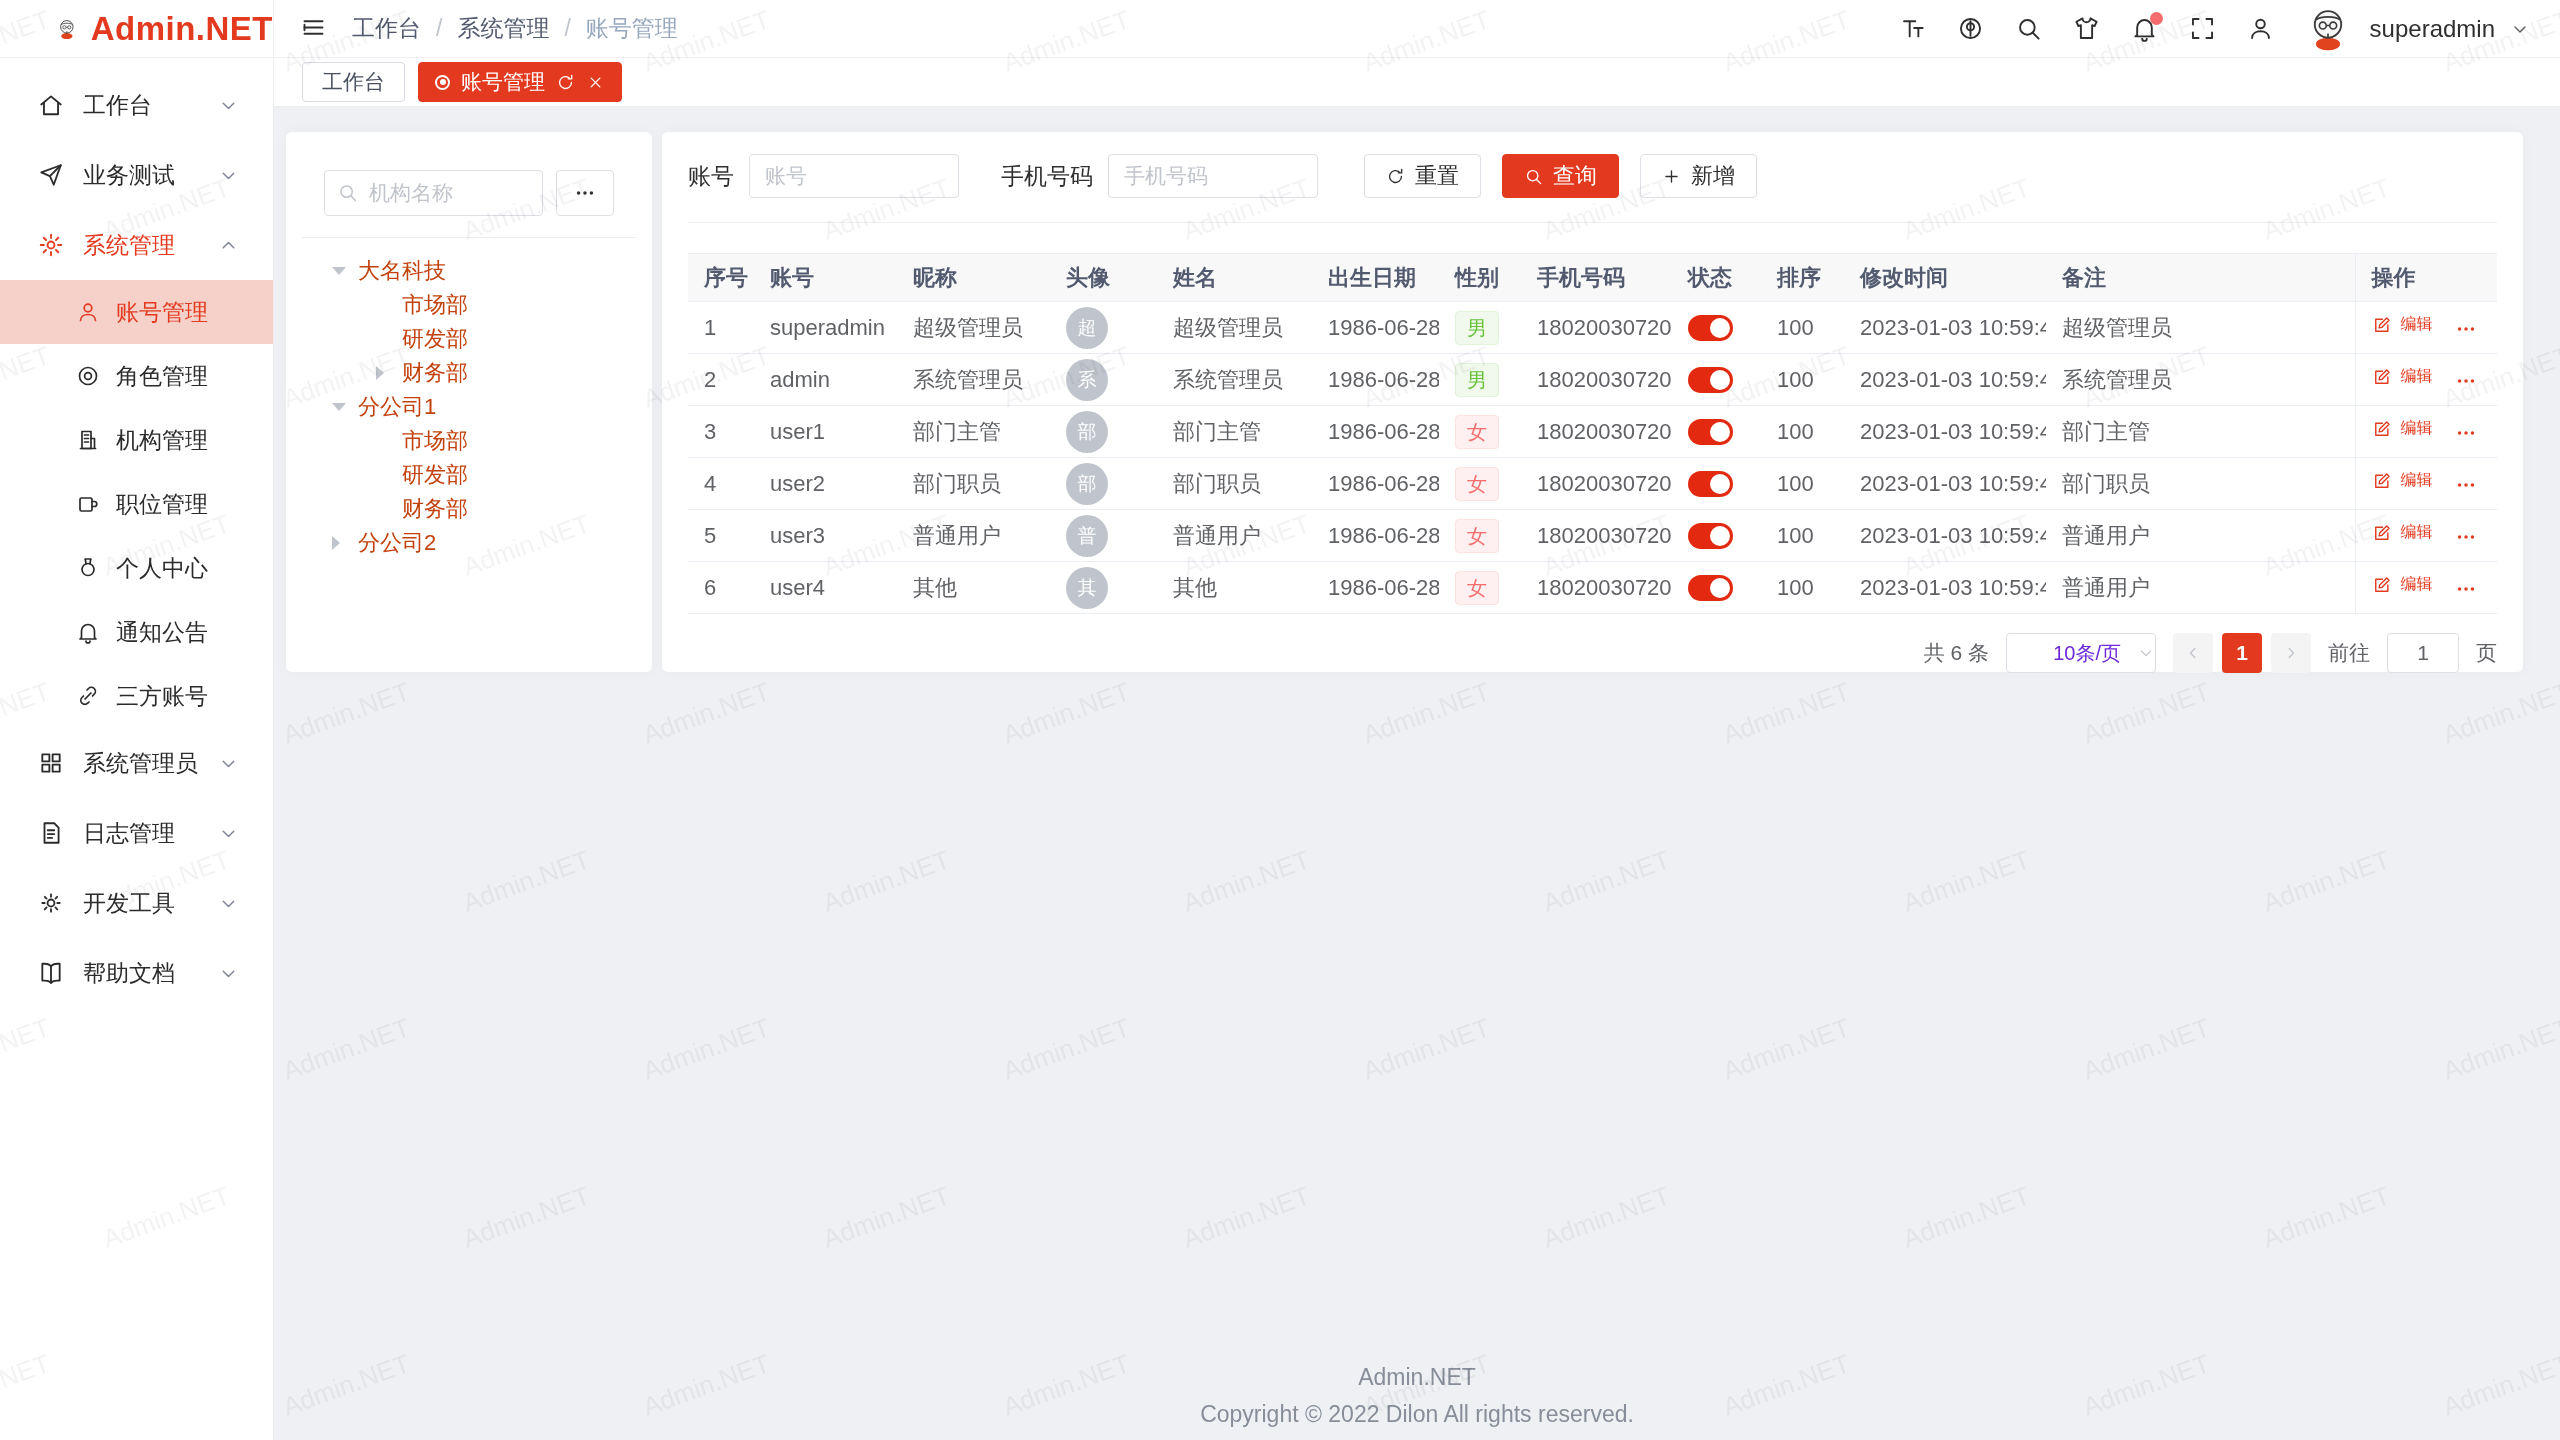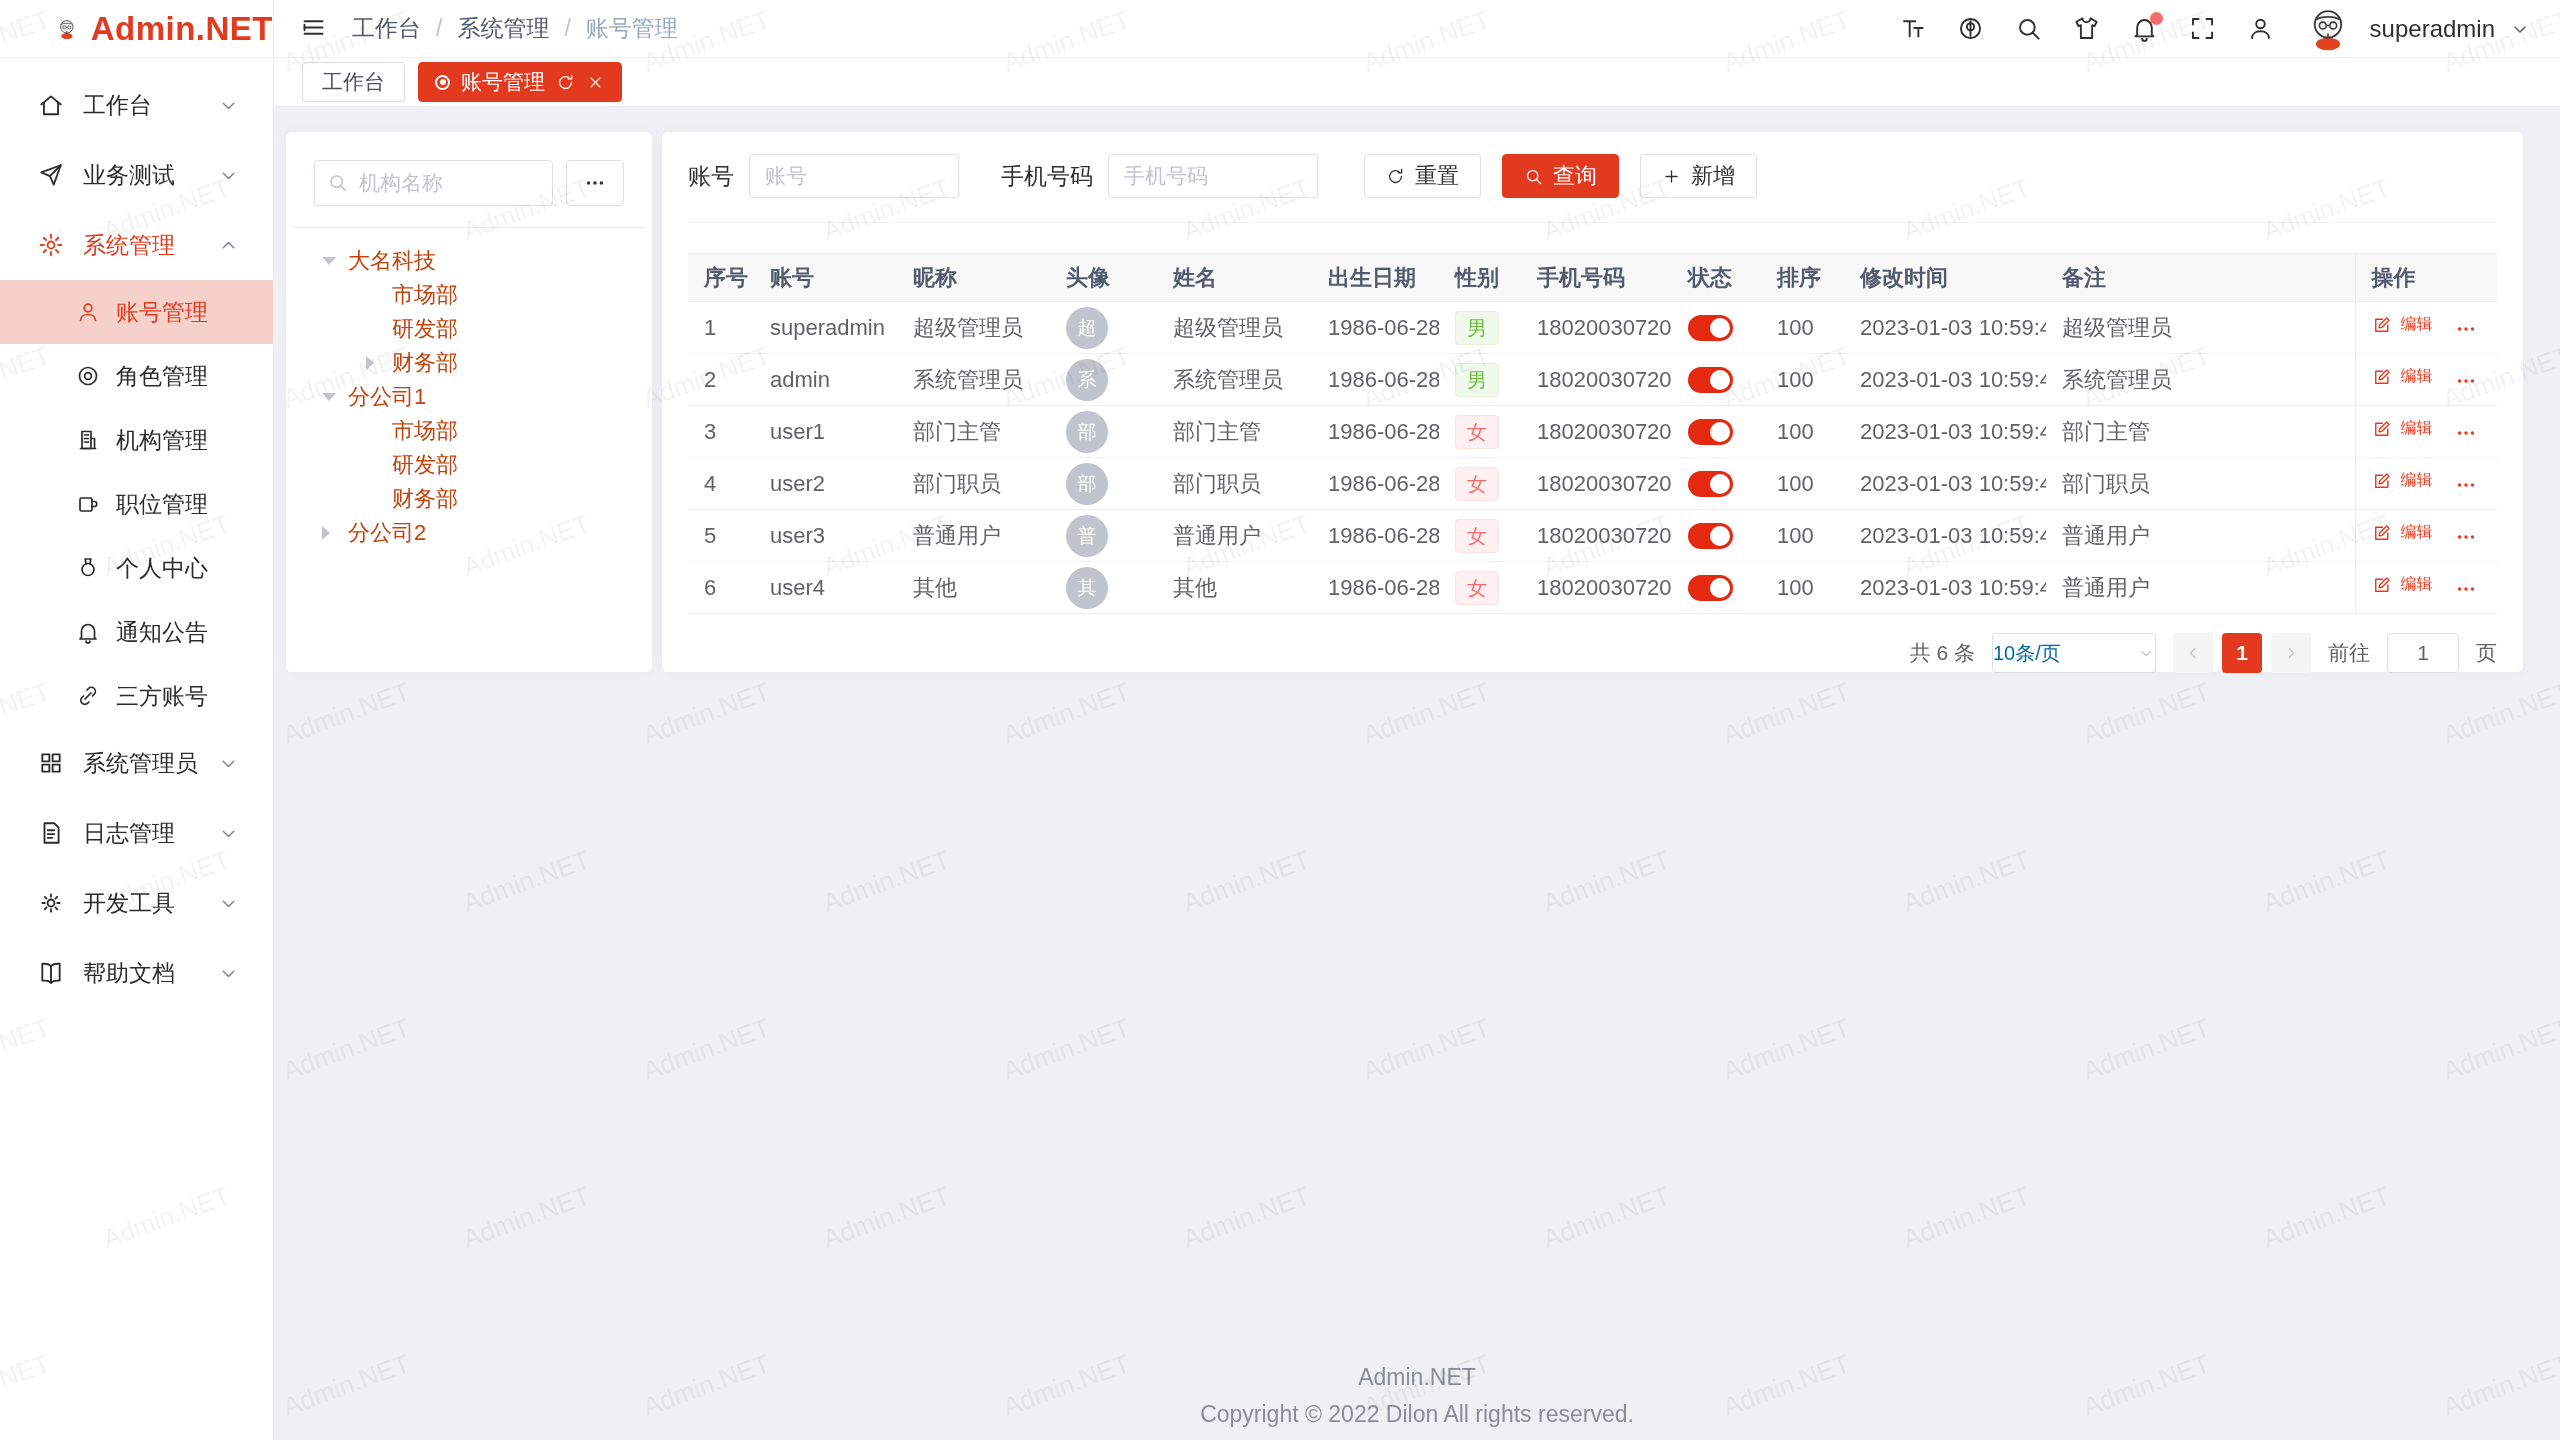--- a/index.html
+++ b/index.html
@@ -47,21 +47,21 @@
   .tab{height:40px;padding:0 19px;border:1px solid #d8dce5;border-radius:4px;background:#fff;display:flex;align-items:center;
        font-size:21px;color:#495060;cursor:pointer}
   .tab.active{background:var(--primary);border-color:var(--primary);color:#fff;gap:11px;padding:0 16px}
   .tabdot{width:15px;height:15px;border:2.5px solid #fff;border-radius:50%;position:relative;flex-shrink:0}
   .tabdot::after{content:'';position:absolute;inset:2.5px;border-radius:50%;background:#fff}
   .tab .ticon{width:19px;height:19px;color:#fff}
 
   
   .workarea{flex:1;background:#eef0f4;display:flex;align-items:flex-start;gap:10px;padding:25px 37px 0 12px;position:relative}
   .card{background:#fff;border-radius:6px;box-shadow:0 0 14px rgba(0,0,0,.03)}
-  .tree-card{width:366px;height:540px;flex-shrink:0;padding:28px}
+  .tree-card{width:366px;height:540px;flex-shrink:0;padding:38px}
   .tree-top{display:flex;gap:13px}
   .search-box{position:relative;flex:1}
   .search-box .sic{position:absolute;left:13px;top:12px;width:21px;height:21px;color:#c0c4cc}
   .search-box input{width:100%;height:46px;border:1px solid var(--border);border-radius:4px;padding:0 12px 0 44px;
        font-size:21px;color:#606266;font-family:inherit;outline:none}
   .search-box input::placeholder{color:#c0c4cc}
   .more-btn{width:58px;height:46px;border:1px solid var(--border);border-radius:4px;background:#fff;cursor:pointer;
        display:flex;align-items:center;justify-content:center;color:#303133}
   .more-btn .ic{width:22px;height:22px}
   .tree-divider{border-bottom:1px solid #ececf0;margin:21px -22px 16px}
@@ -94,22 +94,22 @@
   .tag.male{color:#67c23a;background:#f0f9eb;border:1px solid #e1f3d8}
   .tag.female{color:#f56c6c;background:#fef0f0;border:1px solid #fde2e2}
   .toggle{display:inline-block;width:45px;height:26px;border-radius:13px;background:#e3290f;position:relative;cursor:pointer;vertical-align:middle}
   .toggle::after{content:'';position:absolute;top:3px;right:3px;width:20px;height:20px;border-radius:50%;background:#fff}
   td.op{color:var(--primary)}
   .op-edit{display:inline-flex;align-items:center;gap:9px;cursor:pointer;font-size:16px}
   .op-ic{width:20px;height:20px}
   .op-dots{width:22px;height:22px;margin-left:22px;cursor:pointer;vertical-align:middle}
 
   .pagination{display:flex;align-items:center;justify-content:flex-end;gap:17px;padding:19px 0;font-size:21px;color:#606266}
-  .psize{width:164px;height:40px;border:1px solid var(--border);border-radius:4px;display:flex;align-items:center;
-       justify-content:space-between;gap:16px;font-size:20px;color:#0369a1;cursor:pointer}
+  .psize{width:150px;height:40px;border:1px solid var(--border);border-radius:4px;display:flex;align-items:center;
+       justify-content:flex-end;gap:16px;font-size:20px;color:#6d28d9;cursor:pointer}
   .psize .ic{width:18px;height:18px;color:#c0c4cc}
   .pbtn{width:40px;height:40px;border:none;border-radius:4px;background:#f4f4f5;color:#c0c4cc;cursor:pointer;
        display:flex;align-items:center;justify-content:center}
   .pbtn .ic{width:18px;height:18px}
   .pbtn.cur{background:var(--primary);color:#fff;font-size:21px;font-weight:bold;font-family:inherit}
   .pgoto{width:72px;height:40px;border:1px solid var(--border);border-radius:4px;text-align:center;font-size:21px;
        color:#606266;font-family:inherit;outline:none}
   .pg-group{display:flex;gap:9px}
 
   .footer{position:absolute;left:0;right:0;bottom:12px;text-align:center;color:#878d99}

